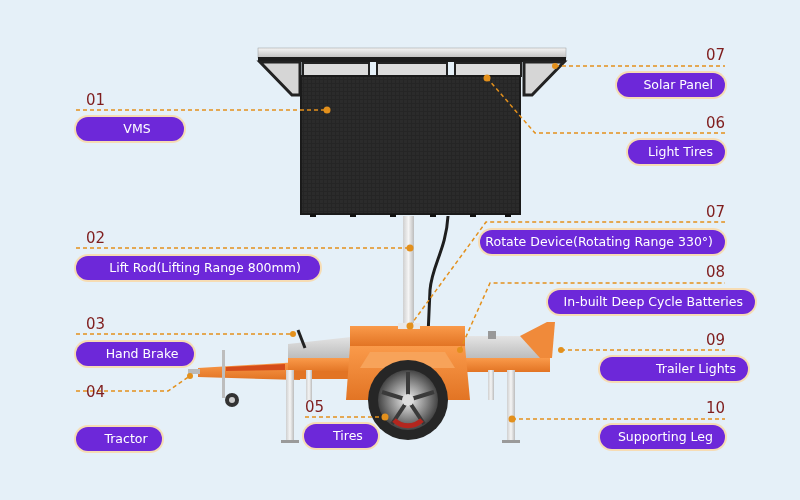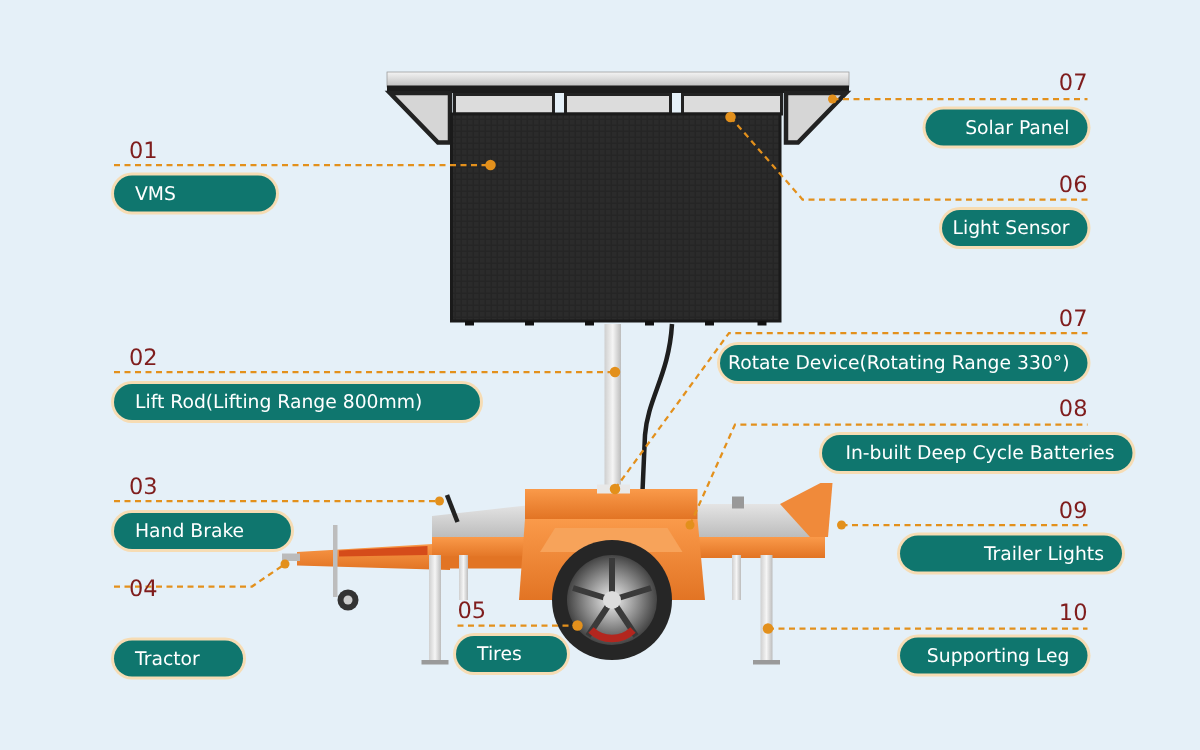--- a/index.html
+++ b/index.html
@@ -1,24 +1,24 @@
 <!DOCTYPE html>
 <html><head>
 <meta charset="utf-8">
 <style>
   html, body { margin:0; padding:0; }
   body { width:800px; height:500px; background:#e5f0f8; position:relative; overflow:hidden;
          font-family:"DejaVu Sans", sans-serif; }
   #stage { position:absolute; left:0; top:0; width:800px; height:500px; }
   .num { position:absolute; color:#7f1d1d; font-size:15px; line-height:16px; font-family:"DejaVu Sans", sans-serif; }
   .num.r { text-align:right; }
-  .pill { position:absolute; height:24px; border-radius:12px; background:#0f766e;
+  .pill { position:absolute; height:24px; border-radius:12px; background:#6d28d9;
           color:#fff; font-size:12.5px; line-height:24px; box-sizing:border-box;
           box-shadow:0 0 0 2px #f6dcb4; white-space:nowrap; overflow:hidden; }
-  .pill.l { padding-left:14px; text-align:left; }
+  .pill.l { padding-left:14px; text-align:center; }
   .pill.r { padding-right:12px; text-align:right; }
 </style>
 </head>
 <body>
 
 <svg id="stage" viewBox="0 0 800 500" xmlns="http://www.w3.org/2000/svg">
   <defs>
     <linearGradient id="panelG" x1="0" y1="0" x2="0" y2="1">
       <stop offset="0" stop-color="#f4f4f4"></stop>
         <stop offset="1" stop-color="#bdbdbd"></stop>
@@ -158,21 +158,21 @@
 <div class="num" style="left:86px;top:384px;">04</div>
 <div class="pill l" style="left:76px;top:427px;width:86px;">Tractor</div>
 
 <div class="num" style="left:305px;top:399px;">05</div>
 <div class="pill l" style="left:304px;top:424px;width:74px;">Tires</div>
 
 <div class="num r" style="left:690px;top:47px;width:35px;">07</div>
 <div class="pill r" style="left:617px;top:73px;width:108px;">Solar Panel</div>
 
 <div class="num r" style="left:690px;top:115px;width:35px;">06</div>
-<div class="pill r" style="left:628px;top:140px;width:97px;">Light Sensor</div>
+<div class="pill r" style="left:628px;top:140px;width:97px;">Light Tires</div>
 
 <div class="num r" style="left:690px;top:204px;width:35px;">07</div>
 <div class="pill r" style="left:480px;top:230px;width:245px;">Rotate Device(Rotating Range 330°)</div>
 
 <div class="num r" style="left:690px;top:264px;width:35px;">08</div>
 <div class="pill r" style="left:548px;top:290px;width:207px;">In-built Deep Cycle Batteries</div>
 
 <div class="num r" style="left:690px;top:332px;width:35px;">09</div>
 <div class="pill r" style="left:600px;top:357px;width:148px;">Trailer Lights</div>
 

